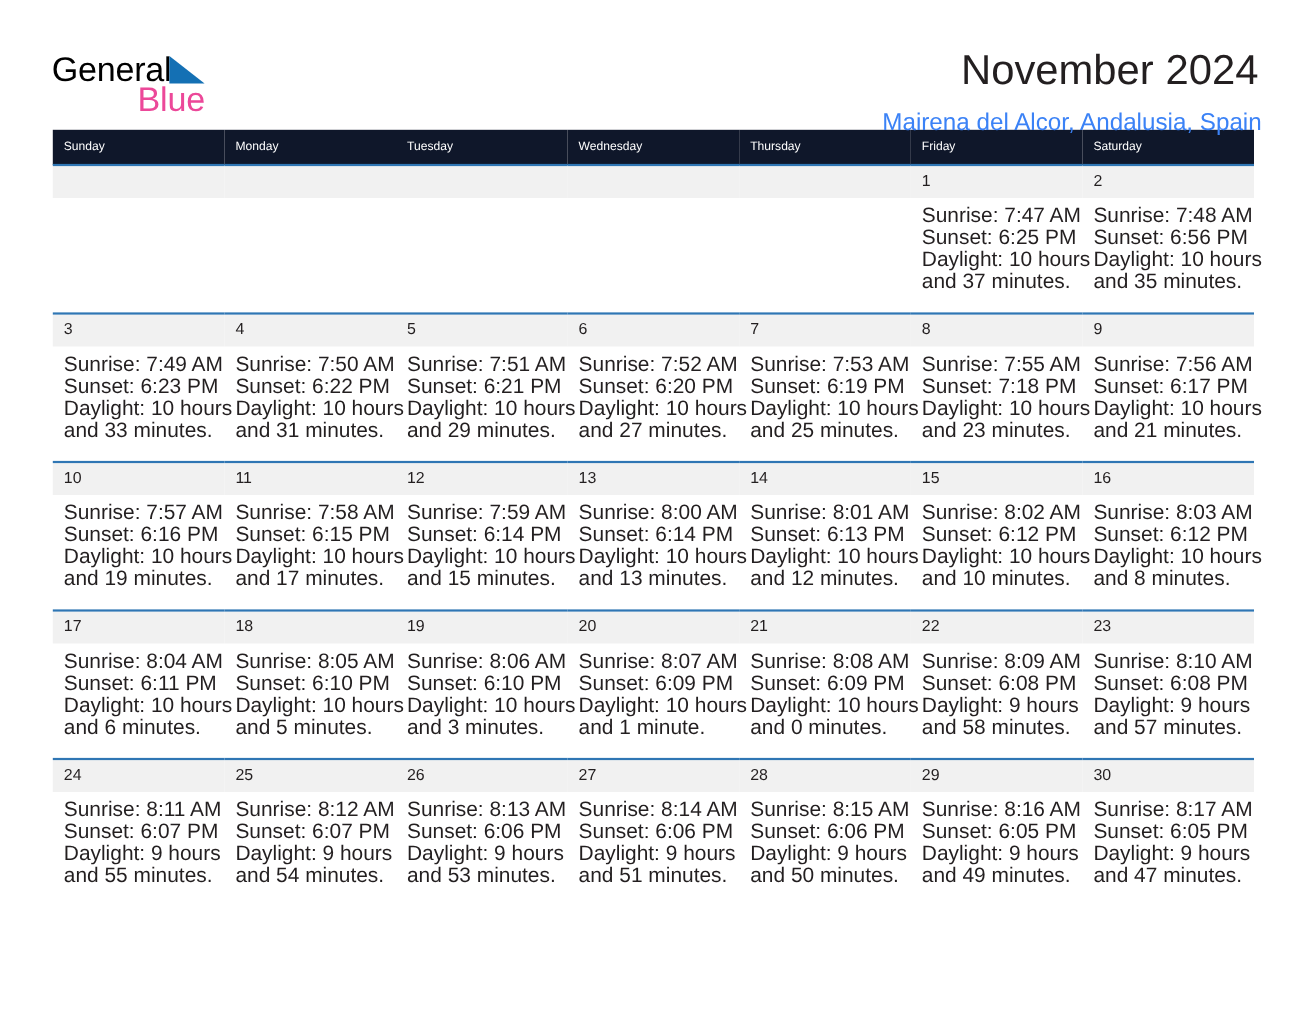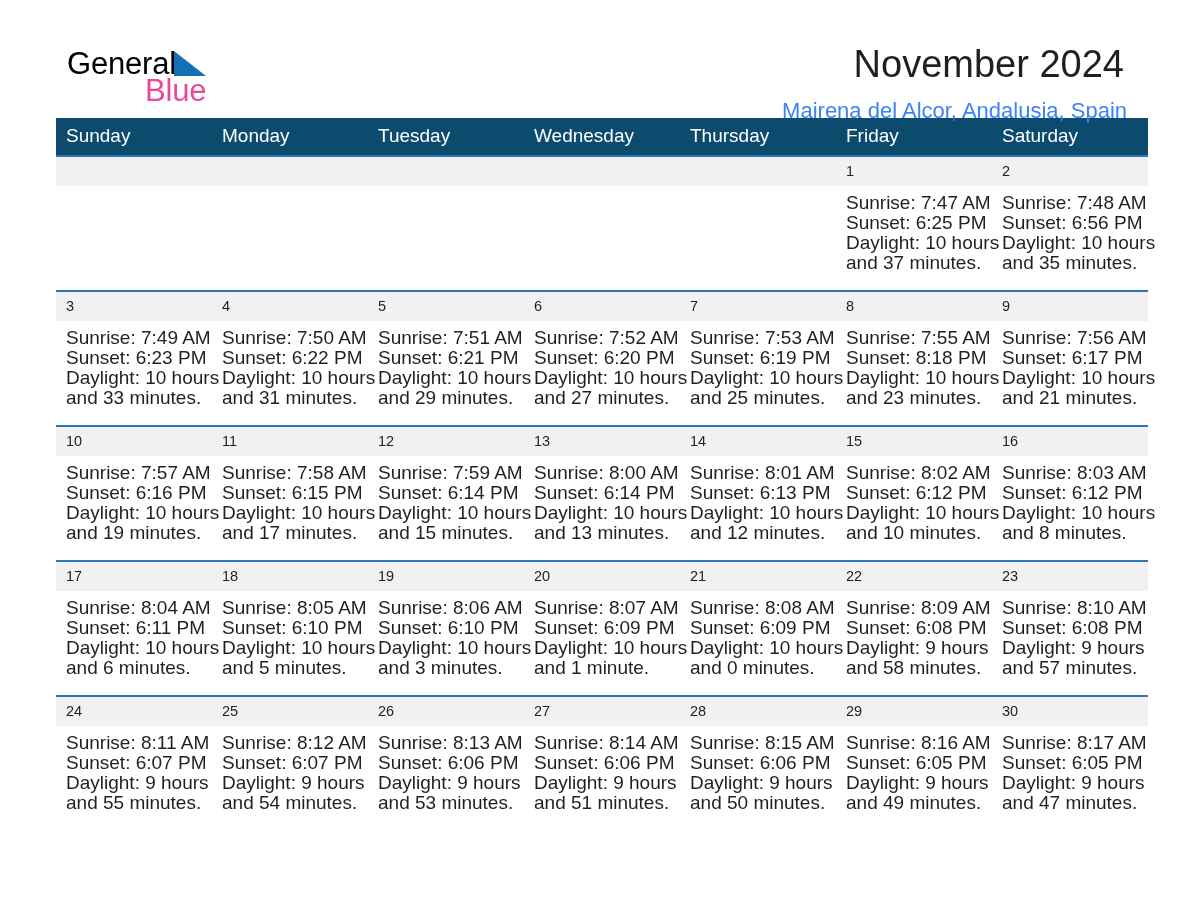--- a/index.html
+++ b/index.html
@@ -12,21 +12,21 @@
     height: 918px;
     font-family: "Liberation Sans", sans-serif;
     color: #231f20;
     overflow: hidden;
   }
   .page {
     position: relative;
     width: 1188px;
     height: 918px;
     box-sizing: border-box;
-    padding: 0 56px;
+    padding: 0 36px;
   }
 
   
   .header {
     position: relative;
     height: 118px;
   }
   .brand {
     position: absolute;
     left: 11px;
@@ -89,24 +89,24 @@
   }
 
   
   .calendar {
     width: 1092px;
     margin: 0 auto;
     border-collapse: collapse;
     table-layout: fixed;
   }
   .calendar th {
-    background: #0c4a6e;
+    background: #0f172a;
     color: #ffffff;
     font-weight: normal;
-    font-size: 19px;
+    font-size: 11px;
     text-align: left;
     padding: 7px 0 8px 10px;
     height: 16px;
   }
   .calendar td {
     vertical-align: top;
     padding: 0;
     width: 156px;
     border-top: 2px solid #2f76b4;
   }
@@ -278,21 +278,21 @@
                 <div>Daylight: 10 hours</div>
                 <div>and 25 minutes.</div>
               </div>
             </div>
           </td>
           <td>
             <div class="cell-inner">
               <div class="daynum">8</div>
               <div class="info">
                 <div>Sunrise: 7:55 AM</div>
-                <div>Sunset: 8:18 PM</div>
+                <div>Sunset: 7:18 PM</div>
                 <div>Daylight: 10 hours</div>
                 <div>and 23 minutes.</div>
               </div>
             </div>
           </td>
           <td>
             <div class="cell-inner">
               <div class="daynum">9</div>
               <div class="info">
                 <div>Sunrise: 7:56 AM</div>

